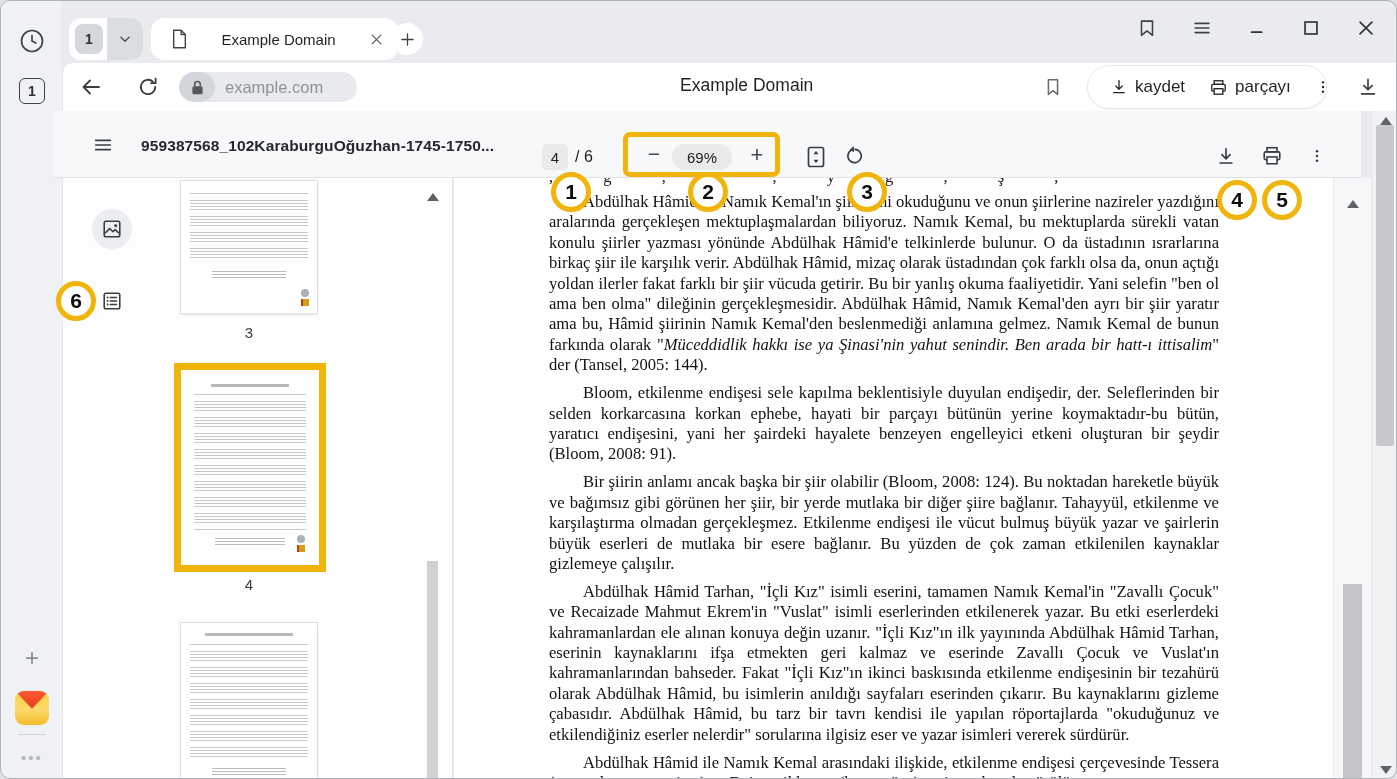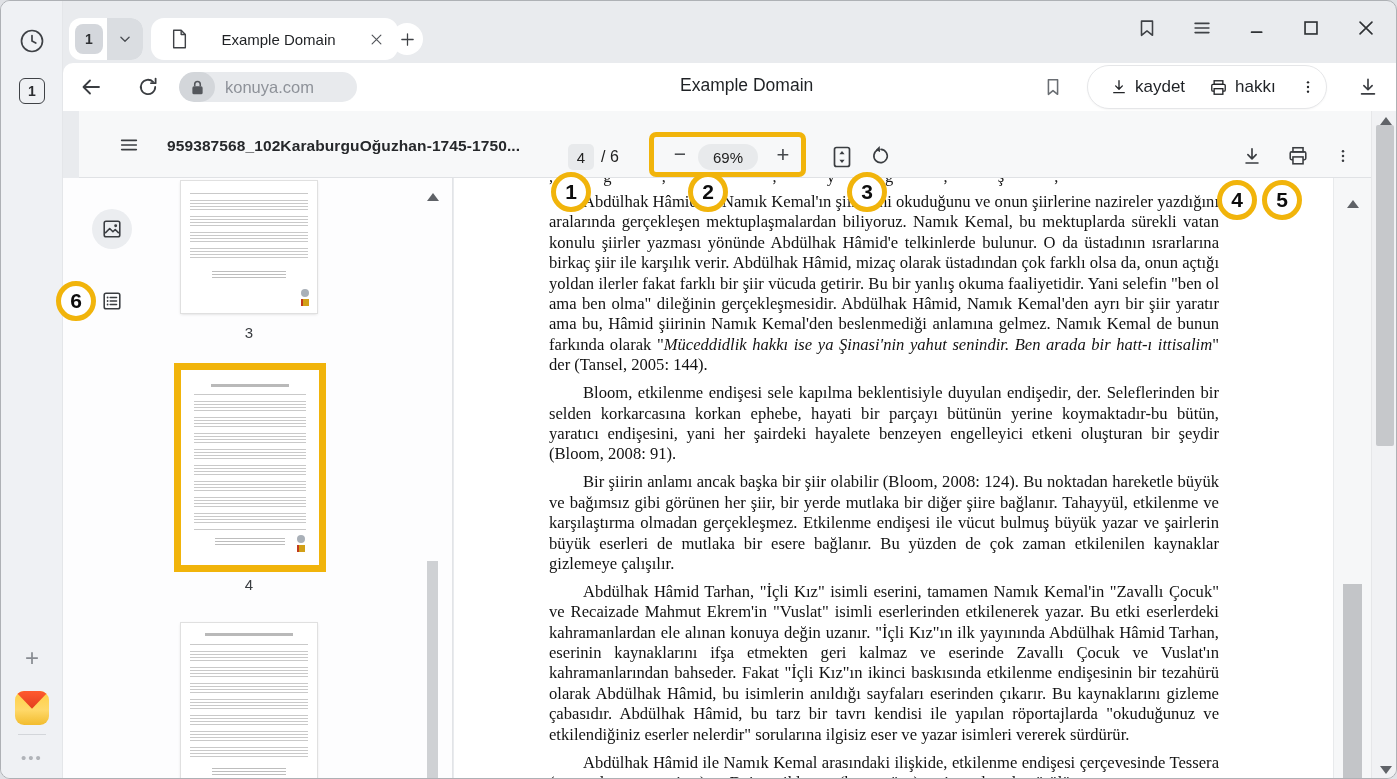--- a/index.html
+++ b/index.html
@@ -32,21 +32,21 @@
   .toolbar{position:absolute;left:62px;top:62px;width:1335px;height:48px;background:#fff;border-top-left-radius:10px;}
   .addr{position:absolute;left:116px;top:9px;width:178px;height:30px;background:#e8eaed;border-radius:15px;overflow:hidden;}
   .addr-lock{position:absolute;left:0;top:0;width:36px;height:30px;background:#d3d6da;border-radius:15px;display:flex;align-items:center;justify-content:center;}
   .addr-url{position:absolute;left:46px;top:0;height:30px;line-height:30px;font-size:16.5px;color:#8e9299;}
   .page-title{position:absolute;left:617px;top:12px;font-size:17.5px;color:#1f2225;}
   .actions-pill{position:absolute;left:1024px;top:2px;width:240px;height:44px;border:1px solid #e5e6e8;border-radius:22px;background:#fff;display:flex;align-items:center;padding:0 14px;box-shadow:0 1px 2px rgba(0,0,0,.04);}
   .pill-item{display:flex;align-items:center;gap:7px;font-size:17px;color:#1f2226;padding:0 8px;}
   .pill-sep{width:1px;height:24px;background:#ebeced;margin:0 4px;}
 
   
-  .pdf-toolbar{position:absolute;left:78px;top:110px;width:1308px;height:67px;background:#f7f8f9;border-bottom:1px solid #e0e2e5;}
+  .pdf-toolbar{position:absolute;left:52px;top:110px;width:1308px;height:67px;background:#f7f8f9;border-bottom:1px solid #e0e2e5;}
   .pdf-filename{position:absolute;left:88px;top:26px;font-size:15.5px;font-weight:600;color:#26282b;letter-spacing:.1px;}
   .page-box{position:absolute;left:489px;top:33px;width:26px;height:26px;background:#e8eaec;border-radius:5px;display:flex;align-items:center;justify-content:center;font-size:15px;color:#222;}
   .page-total{position:absolute;left:522px;top:37px;font-size:16px;color:#222;}
   .hl-rect{position:absolute;left:570px;top:21px;width:157px;height:45px;border:5px solid #F1B40B;border-radius:7px;pointer-events:none;z-index:5;}
   .zoom-out{position:absolute;left:590px;top:31px;width:22px;height:26px;font-size:21px;color:#45484c;text-align:center;line-height:24px;}
   .zoom-pill{position:absolute;left:619px;top:33px;width:60px;height:26px;background:#e8eaec;border-radius:13px;display:flex;align-items:center;justify-content:center;font-size:15px;color:#222;}
   .zoom-in{position:absolute;left:693px;top:30px;width:22px;height:28px;font-size:22px;color:#45484c;text-align:center;line-height:27px;font-weight:300;}
   .tbtn{position:absolute;width:24px;height:24px;top:34px;}
 
   
@@ -170,21 +170,21 @@
           <path d="M19.6 3.6v4.6H15" fill="none" stroke="#3a3d41" stroke-width="1.8" stroke-linecap="round" stroke-linejoin="round"></path>
         </svg>
     </div>
     <div class="addr">
       <div class="addr-lock">
         <svg width="13" height="15" viewBox="0 0 16 19">
             <rect x="1.5" y="8" width="13" height="10" rx="2" fill="#54575c"></rect>
             <path d="M4.5 8V5.5a3.5 3.5 0 0 1 7 0V8" fill="none" stroke="#54575c" stroke-width="2"></path>
           </svg>
       </div>
-      <span class="addr-url">konuya.com</span>
+      <span class="addr-url">example.com</span>
     </div>
     <div class="page-title">Example Domain</div>
     <div class="abs" style="left:979px;top:13px">
       <svg width="22" height="22" viewBox="0 0 24 24">
           <path d="M7 4h10v16l-5-4-5 4z" fill="none" stroke="#6a6e73" stroke-width="1.7" stroke-linejoin="round"></path>
         </svg>
     </div>
     <div class="actions-pill">
       <div class="pill-item">
         <svg width="18" height="18" viewBox="0 0 24 24">
@@ -193,21 +193,21 @@
           </svg>
         <span>kaydet</span>
       </div>
       <div class="pill-sep"></div>
       <div class="pill-item">
         <svg width="19" height="19" viewBox="0 0 24 24">
             <rect x="6.5" y="3.5" width="11" height="4.5" fill="none" stroke="#232528" stroke-width="1.7"></rect>
             <rect x="3.5" y="8" width="17" height="8.5" rx="1.5" fill="none" stroke="#232528" stroke-width="1.7"></rect>
             <rect x="6.5" y="13.5" width="11" height="7" fill="#fff" stroke="#232528" stroke-width="1.7"></rect>
           </svg>
-        <span>hakkı</span>
+        <span>parçayı</span>
       </div>
       <div class="pill-sep"></div>
       <div class="pill-item">
         <svg width="16" height="18" viewBox="0 0 24 24">
             <circle cx="12" cy="5" r="1.8" fill="#232528"></circle>
             <circle cx="12" cy="12" r="1.8" fill="#232528"></circle>
             <circle cx="12" cy="19" r="1.8" fill="#232528"></circle>
           </svg>
       </div>
     </div>

